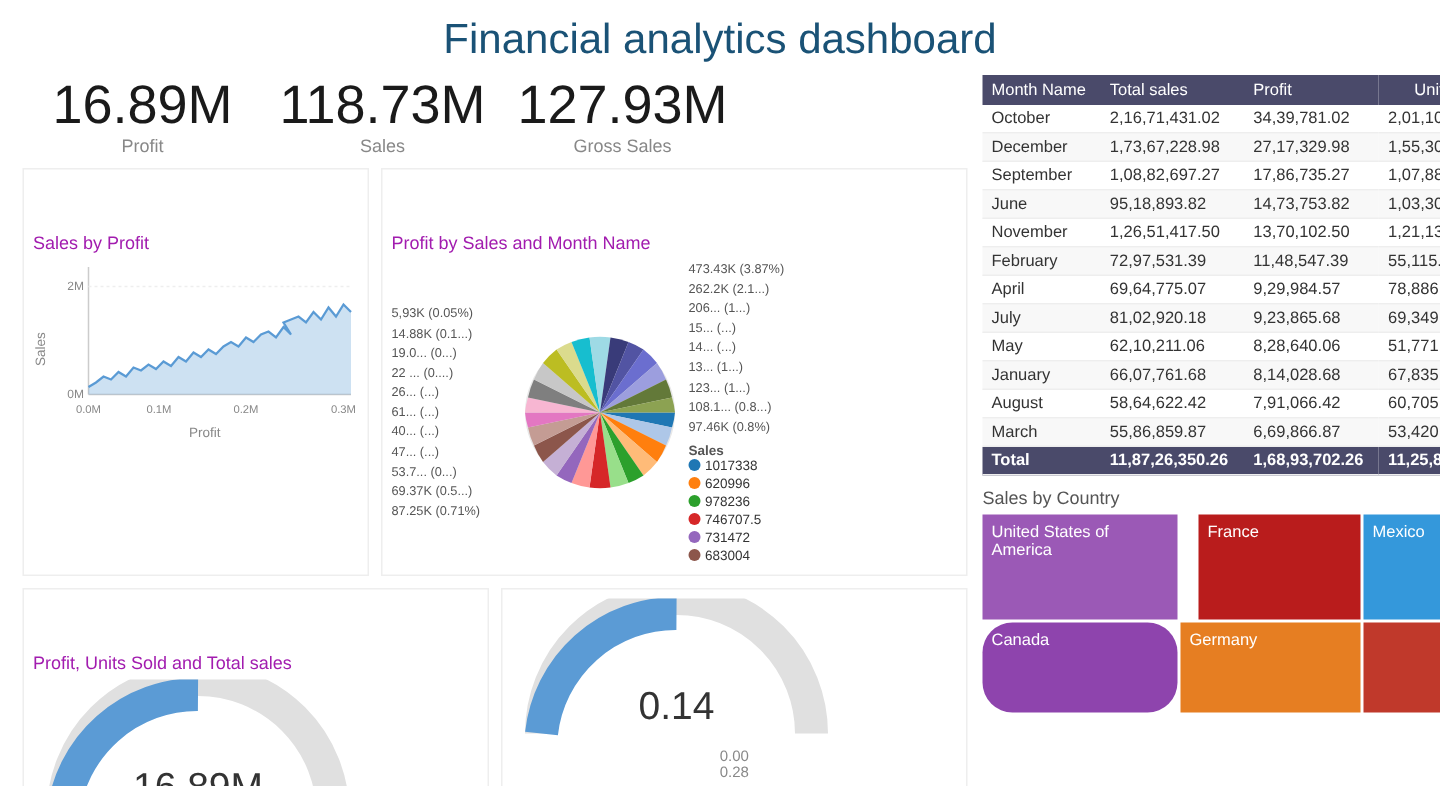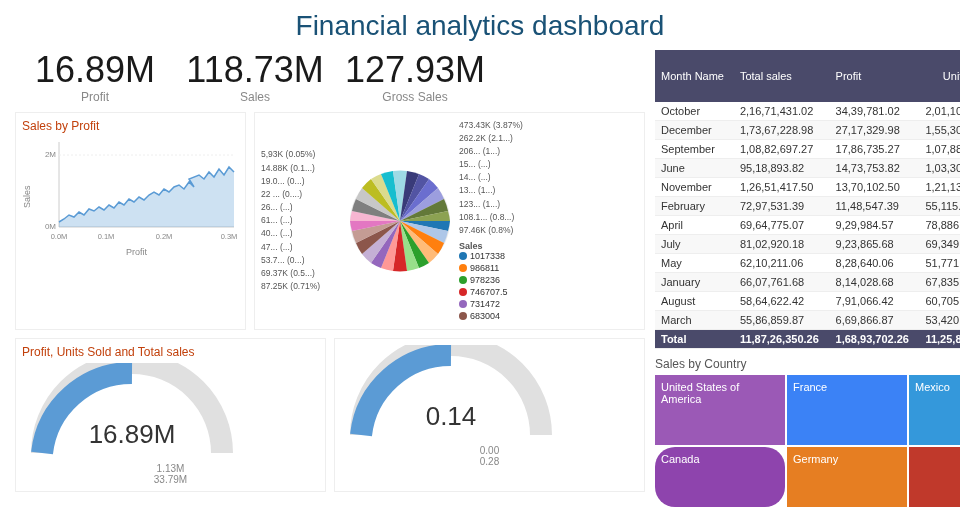--- a/index.html
+++ b/index.html
@@ -51,21 +51,21 @@
 
     
     .data-table {
       width: 100%;
       border-collapse: collapse;
       font-size: 11px;
     }
     .data-table th {
       background: #4a4a6a;
       color: white;
-      padding: 20px 6px;
+      padding: 4px 6px;
       text-align: left;
       font-weight: 500;
     }
     .data-table th:last-child { text-align: right; }
     .data-table td {
       padding: 3px 6px;
       border-bottom: 1px solid #eee;
       color: #333;
     }
     .data-table td:not(:first-child) { text-align: left; }
@@ -82,22 +82,23 @@
       gap: 8px;
       margin-bottom: 8px;
     }
     .chart-box {
       background: white;
       border: 1px solid #eee;
       padding: 6px;
     }
     .chart-title {
       font-size: 12px;
-      color: #c2410c;
+      color: #a21caf;
       margin-bottom: 4px;
+      margin-top: 36px;
     }
 
     
     .sales-profit-box {
       flex: 0 0 230px;
     }
 
     
     .pie-chart-box {
       flex: 1;
@@ -136,21 +137,21 @@
     }
     .treemap-cell {
       display: flex;
       align-items: flex-start;
       padding: 6px;
       font-size: 11px;
       color: white;
       font-weight: 500;
     }
     .cell-usa { background: #9b59b6; grid-row: 1; grid-column: 1; }
-    .cell-france { background: #3b82f6; grid-row: 1; grid-column: 2; }
+    .cell-france { background: #b91c1c; grid-row: 1; grid-column: 2; margin-left: 12px; }
     .cell-mexico { background: #3498db; grid-row: 1; grid-column: 3; }
     .cell-canada { background: #8e44ad; grid-row: 2; grid-column: 1; border-radius: 20px; }
     .cell-germany { background: #e67e22; grid-row: 2; grid-column: 2; }
     .cell-other { background: #c0392b; grid-row: 2; grid-column: 3; }
 
     
     svg { display: block; }
 
     
     .pie-legend {
@@ -244,20 +245,21 @@
                 <text x="72" y="102" text-anchor="middle" font-size="7.5" fill="#888">0.1M</text>
                 <text x="130" y="102" text-anchor="middle" font-size="7.5" fill="#888">0.2M</text>
                 <text x="195" y="102" text-anchor="middle" font-size="7.5" fill="#888">0.3M</text>
               </svg>
               <div style="text-align:center; font-size:9px; color:#888; margin-top:0;">Profit</div>
             </div>
           </div>
         </div>
 
         <div class="chart-box pie-chart-box">
+          <div class="chart-title">Profit by Sales and Month Name</div>
           <div class="pie-wrapper">
 
             <div class="pie-labels-left" style="min-width:80px; line-height:1.55;">
               <div>5,93K (0.05%)</div>
               <div>14.88K (0.1...)</div>
               <div>19.0... (0...)</div>
               <div>22 ... (0....)</div>
               <div>26... (...)</div>
               <div>61... (...)</div>
               <div>40... (...)</div>
@@ -316,21 +318,21 @@
               </div>
 
               <div style="margin-top:4px; font-size:9px; color:#555; font-weight:600;">Sales</div>
               <div class="pie-legend">
                 <div class="pie-legend-item">
                     <div class="legend-dot" style="background:#1f77b4;"></div>
                     <span>1017338</span>
                   </div>
                 <div class="pie-legend-item">
                     <div class="legend-dot" style="background:#ff7f0e;"></div>
-                    <span>986811</span>
+                    <span>620996</span>
                   </div>
                 <div class="pie-legend-item">
                     <div class="legend-dot" style="background:#2ca02c;"></div>
                     <span>978236</span>
                   </div>
                 <div class="pie-legend-item">
                     <div class="legend-dot" style="background:#d62728;"></div>
                     <span>746707.5</span>
                   </div>
                 <div class="pie-legend-item">

